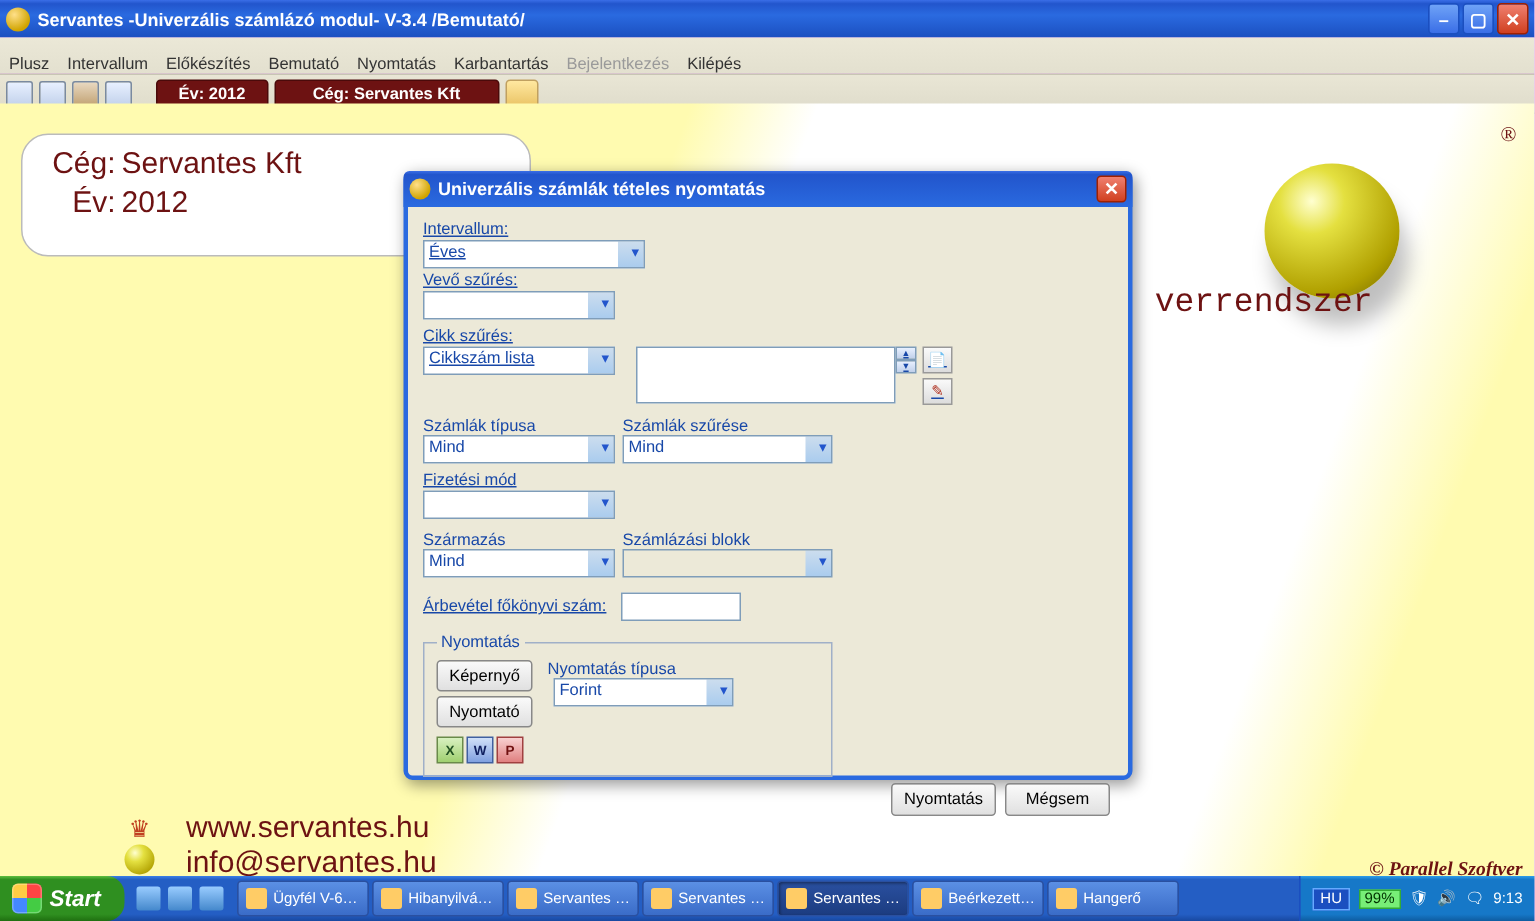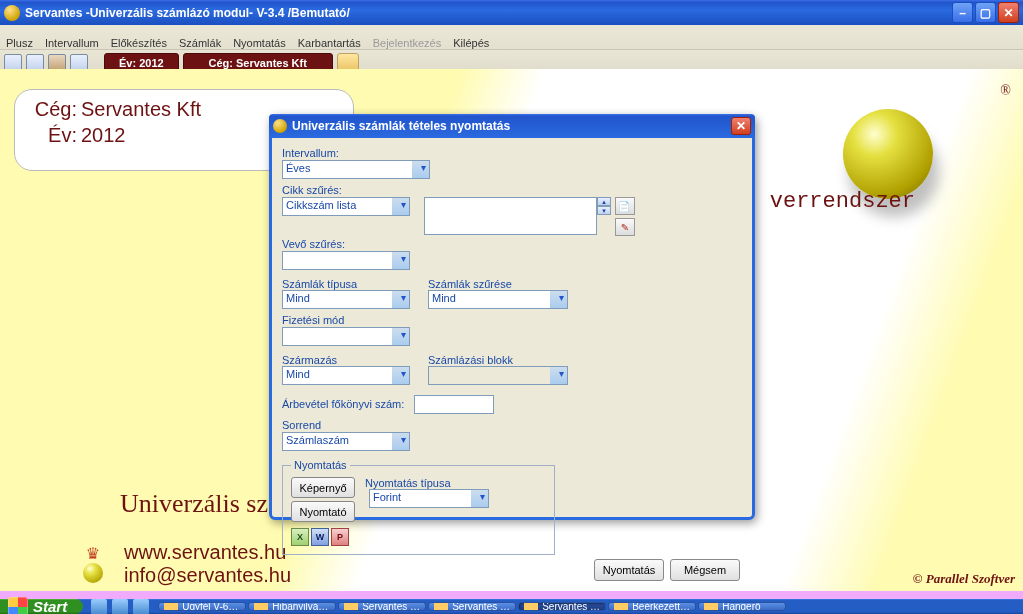--- a/index.html
+++ b/index.html
@@ -41,48 +41,48 @@
   .links { position:absolute; left: 124px; bottom: 4px; color:#6d1212; font-family: Georgia, serif; font-size: 20px; line-height:1.15; }
   .copyright { position:absolute; right: 8px; bottom: 4px; color:#6d1212; font-family: Georgia, serif; font-size: 13px; font-style: italic; font-weight:bold; }
 
   
   .dialog { position: absolute; left: 269px; top: 114px; width: 486px; height: 406px; border: 3px solid #2a6ae0; border-radius: 6px; background: #ece9d8; box-shadow: 2px 3px 10px rgba(0,0,0,0.4); }
   .dlg-title { height: 24px; margin: -3px -3px 0 -3px; background: linear-gradient(#3a6ee7,#2255cc 10%,#2a6ae0); color:#fff; font-size: 12px; font-weight:bold; display:flex; align-items:center; padding: 0 4px; border-radius: 4px 4px 0 0; }
   .dlg-title .icon { width:14px;height:14px;background:radial-gradient(circle at 35% 30%, #ffe08a, #d1a400 70%);border-radius:50%;margin-right:5px;}
   .dlg-close { margin-left:auto; width:20px;height:18px; background:linear-gradient(#f08070,#d04020); border:1px solid #a02000; border-radius:3px; color:#fff; font-size:12px; font-weight:bold; display:flex;align-items:center;justify-content:center; }
 
   .dlg-body { padding: 4px 10px; font-size: 11px; color: #1848a8; }
-  .lblrow { margin-top: 5px; }
+  .lblrow { margin-top: 5px; text-decoration: underline; }
   .lblrow label { display:block; color:#1848a8; font-size:11px; margin-bottom:1px; }
   .combo, .txt { height: 19px; border: 1px solid #7f9db9; background:#fff; font-size:11px; padding: 1px 3px; }
   .combo { background-image: linear-gradient(#cde,#ace); background-repeat:no-repeat; background-position: right center; background-size: 17px 100%; padding-right: 18px; position:relative;}
   .combo::after { content:"▾"; position:absolute; right:3px; top:1px; color:#2255cc; font-size:10px; }
   .combo.disabled { background-color: #ece9d8; color:#888; }
-  .col2 { display:flex; gap: 18px; }
+  .col2 { display:flex; gap: 5px; }
   .col2 > div { flex: 0 0 auto; }
 
   .listbox { width: 173px; height: 38px; border:1px solid #7f9db9; background:#fff; }
   .sidebtns { display:flex; flex-direction:column; gap:3px; margin-left:4px; }
   .smbtn { width:20px;height:18px;border:1px solid #999;background:linear-gradient(#fafafa,#dcdcdc);font-size:10px; display:flex;align-items:center;justify-content:center;color:#b03020;}
   .spin { width:14px; display:flex; flex-direction:column;}
   .spin div { height:9px; border:1px solid #7f9db9; background:linear-gradient(#e8f0ff,#c0d0ea); font-size:7px; text-align:center; line-height:7px; color:#1848a8;}
 
   fieldset { border: 1px solid #a0b0c8; padding: 6px 8px 8px 8px; margin-top: 8px; position:relative; }
   fieldset legend { color:#1848a8; font-size:11px; padding: 0 3px; }
 
   .winbtn { height: 22px; padding: 0 6px; min-width:70px; border:1px solid #888; background:linear-gradient(#fafafa,#e0e0e0); font-size:11px; border-radius:3px; }
   .winbtn.small { min-width: 64px; height: 21px;}
   .dlg-foot { display:flex; gap:6px; justify-content:flex-end; margin-top: 4px; padding-right: 2px;}
   .iconrow { display:flex; gap:2px; margin-top:3px;}
   .iconsq { width:18px;height:18px;border:1px solid #6a8a4a;background:linear-gradient(#d8f0c0,#a0d070);font-size:9px;display:flex;align-items:center;justify-content:center;color:#205020;font-weight:bold;}
   .iconsq.red{border-color:#a04040;background:linear-gradient(#f8d0d0,#e08080);color:#701010;}
   .iconsq.blue{border-color:#4060a0;background:linear-gradient(#d0e0f8,#80a0e0);color:#102060;}
 
   
-  .taskbar { position:absolute; left:0; right:0; bottom:0; height:15px; background: linear-gradient(#3a80e8,#245ec4 8%,#245ec4 85%,#1848a0); display:flex; align-items:stretch; font-size:11px; color:#fff;}
+  .taskbar { position:absolute; left:0; right:0; bottom:0; height:30px; background: linear-gradient(#3a80e8,#245ec4 8%,#245ec4 85%,#1848a0); display:flex; align-items:stretch; font-size:11px; color:#fff;}
   .start { display:flex;align-items:center; gap:5px; padding: 0 16px 0 8px; background:linear-gradient(#5fbf40,#2f8f20 8%,#2f8f20 85%,#1f6f10); font-weight:bold; font-style:italic; font-size:15px; border-radius: 0 12px 12px 0; }
   .start .logo { width:20px;height:20px;background:conic-gradient(#f44 0 25%,#4c4 0 50%,#48f 0 75%,#fc4 0); border-radius:4px; box-shadow: inset 0 0 0 1px #fff4;}
   .ql { display:flex; align-items:center; gap:5px; padding: 0 8px; }
   .ql div { width:16px;height:16px; background:linear-gradient(#9cf,#48c); border-radius:2px;}
   .task { flex: 0 0 88px; margin: 3px 1px; display:flex; align-items:center; gap:4px; padding: 0 5px; background: linear-gradient(#5b8fe4,#3a6cc8); border:1px solid #2a50a0; border-radius: 3px; overflow:hidden; white-space:nowrap; font-size: 10px;}
   .task.active { background: linear-gradient(#2a50a0,#1c3c80); box-shadow: inset 1px 1px 2px rgba(0,0,0,0.4);}
   .task .ti { width:14px;height:14px;background:#fc6;border-radius:2px;flex-shrink:0;}
   .tray { margin-left:auto; display:flex; align-items:center; gap:6px; padding: 0 8px; background:linear-gradient(#2e9eea,#1678c8 8%,#1678c8 85%,#0e5ca0); font-size:10px; border-left:1px solid #1b4fc0;}
   .langbox { background:#1b4fc0; padding:1px 4px; border:1px solid #6af; font-size:10px;}
   .batt { background:#7e7; color:#030; padding:0 3px; border:1px solid #3a3;}
@@ -99,21 +99,21 @@
       <div class="xp-wbtn">–</div>
       <div class="xp-wbtn">▢</div>
       <div class="xp-wbtn close">✕</div>
     </div>
   </div>
 
   <div class="menubar" id="menubar">
       <span>Plusz</span>
       <span>Intervallum</span>
       <span>Előkészítés</span>
-      <span>Számlák</span>
+      <span>Bemutató</span>
       <span>Nyomtatás</span>
       <span>Karbantartás</span>
       <span class="dis">Bejelentkezés</span>
       <span>Kilépés</span>
     </div>
 
   <div class="toolbar">
     <div class="tbtn"></div>
     <div class="tbtn"></div>
     <div class="tbtn brown"></div>
@@ -127,63 +127,62 @@
   <div class="content">
     <div class="card">
       <div><span class="lbl">Cég:</span><span>Servantes Kft</span></div>
       <div><span class="lbl">Év:</span><span>2012</span></div>
     </div>
 
     <div class="brand-area"><span class="reg">®</span></div>
     <div class="ball"></div>
     <div class="slogan">verrendszer</div>
 
-    <div class="uni-text">Univerzális sz</div>
     <div class="crown">♛<span class="mini"></span></div>
     <div class="links">
       <div>www.servantes.hu</div>
       <div>info@servantes.hu</div>
     </div>
     <div class="copyright">© Parallel Szoftver</div>
   </div>
 
   <div class="dialog">
     <div class="dlg-title">
       <span class="icon"></span>
       <span>Univerzális számlák tételes nyomtatás</span>
       <div class="dlg-close">✕</div>
     </div>
     <div class="dlg-body">
       <div class="lblrow">
         <label>Intervallum:</label>
         <div class="combo" style="width:148px">Éves</div>
+      </div>
+
+      <div class="lblrow" style="margin-top:2px">
+        <label>Vevő szűrés:</label>
+        <div class="combo" style="width:128px"></div>
       </div>
 
       <div class="lblrow">
         <label>Cikk szűrés:</label>
         <div style="display:flex;align-items:flex-start;">
           <div class="combo" style="width:128px">Cikkszám lista</div>
           <div style="width:14px"></div>
           <div class="listbox"></div>
           <div class="spin">
             <div>▴</div>
             <div>▾</div>
           </div>
           <div class="sidebtns">
             <div class="smbtn">📄</div>
             <div class="smbtn">✎</div>
           </div>
         </div>
       </div>
 
-      <div class="lblrow" style="margin-top:2px">
-        <label>Vevő szűrés:</label>
-        <div class="combo" style="width:128px"></div>
-      </div>
-
       <div class="col2" style="margin-top:8px">
         <div>
           <label>Számlák típusa</label>
           <div class="combo" style="width:128px">Mind</div>
         </div>
         <div>
           <label>Számlák szűrése</label>
           <div class="combo" style="width:140px">Mind</div>
         </div>
       </div>
@@ -202,24 +201,20 @@
           <label>Számlázási blokk</label>
           <div class="combo disabled" style="width:140px"></div>
         </div>
       </div>
 
       <div class="lblrow" style="display:flex;align-items:center;gap:10px;margin-top:10px">
         <label style="display:inline">Árbevétel főkönyvi szám:</label>
         <input class="txt" style="width: 80px;">
       </div>
 
-      <div class="lblrow">
-        <label>Sorrend</label>
-        <div class="combo" style="width:128px">Számlaszám</div>
-      </div>
 
       <fieldset style="width:273px">
         <legend>Nyomtatás</legend>
         <div style="display:flex;gap:10px;align-items:flex-start">
           <div style="display:flex;flex-direction:column;gap:3px">
             <button class="winbtn small">Képernyő</button>
             <button class="winbtn small">Nyomtató</button>
             <div class="iconrow">
               <div class="iconsq">X</div>
               <div class="iconsq blue">W</div>
@@ -273,14 +268,22 @@
         </div>
         <div class="task">
           <div class="ti"></div>
           <span>Beérkezett…</span>
         </div>
         <div class="task">
           <div class="ti"></div>
           <span>Hangerő</span>
         </div>
       </div>
+    <div class="tray">
+      <span class="langbox">HU</span>
+      <span class="batt">99%</span>
+      <span>🛡</span>
+      <span>🔊</span>
+      <span>🗨</span>
+      <span>9:13</span>
+    </div>
   </div>
 </div>
 
 </body></html>

